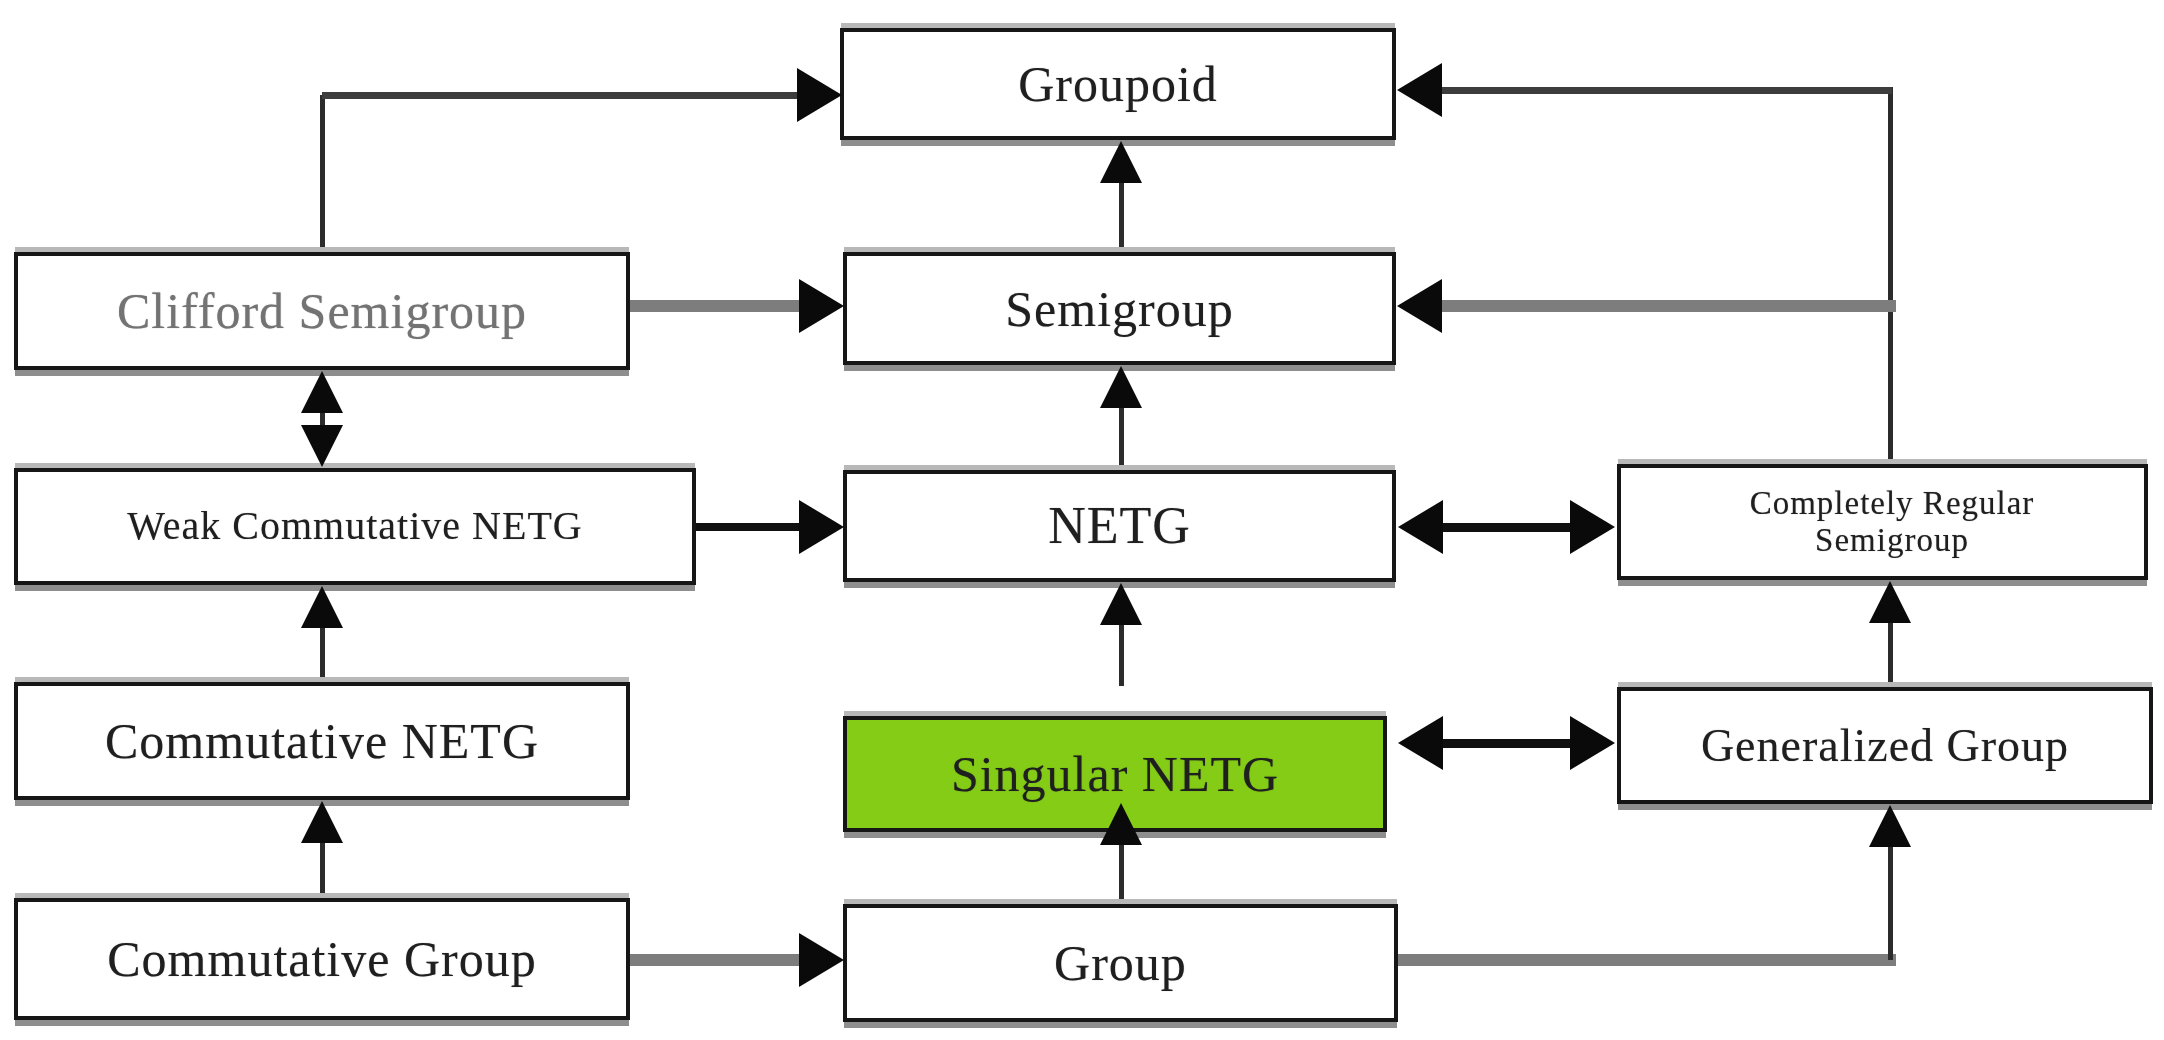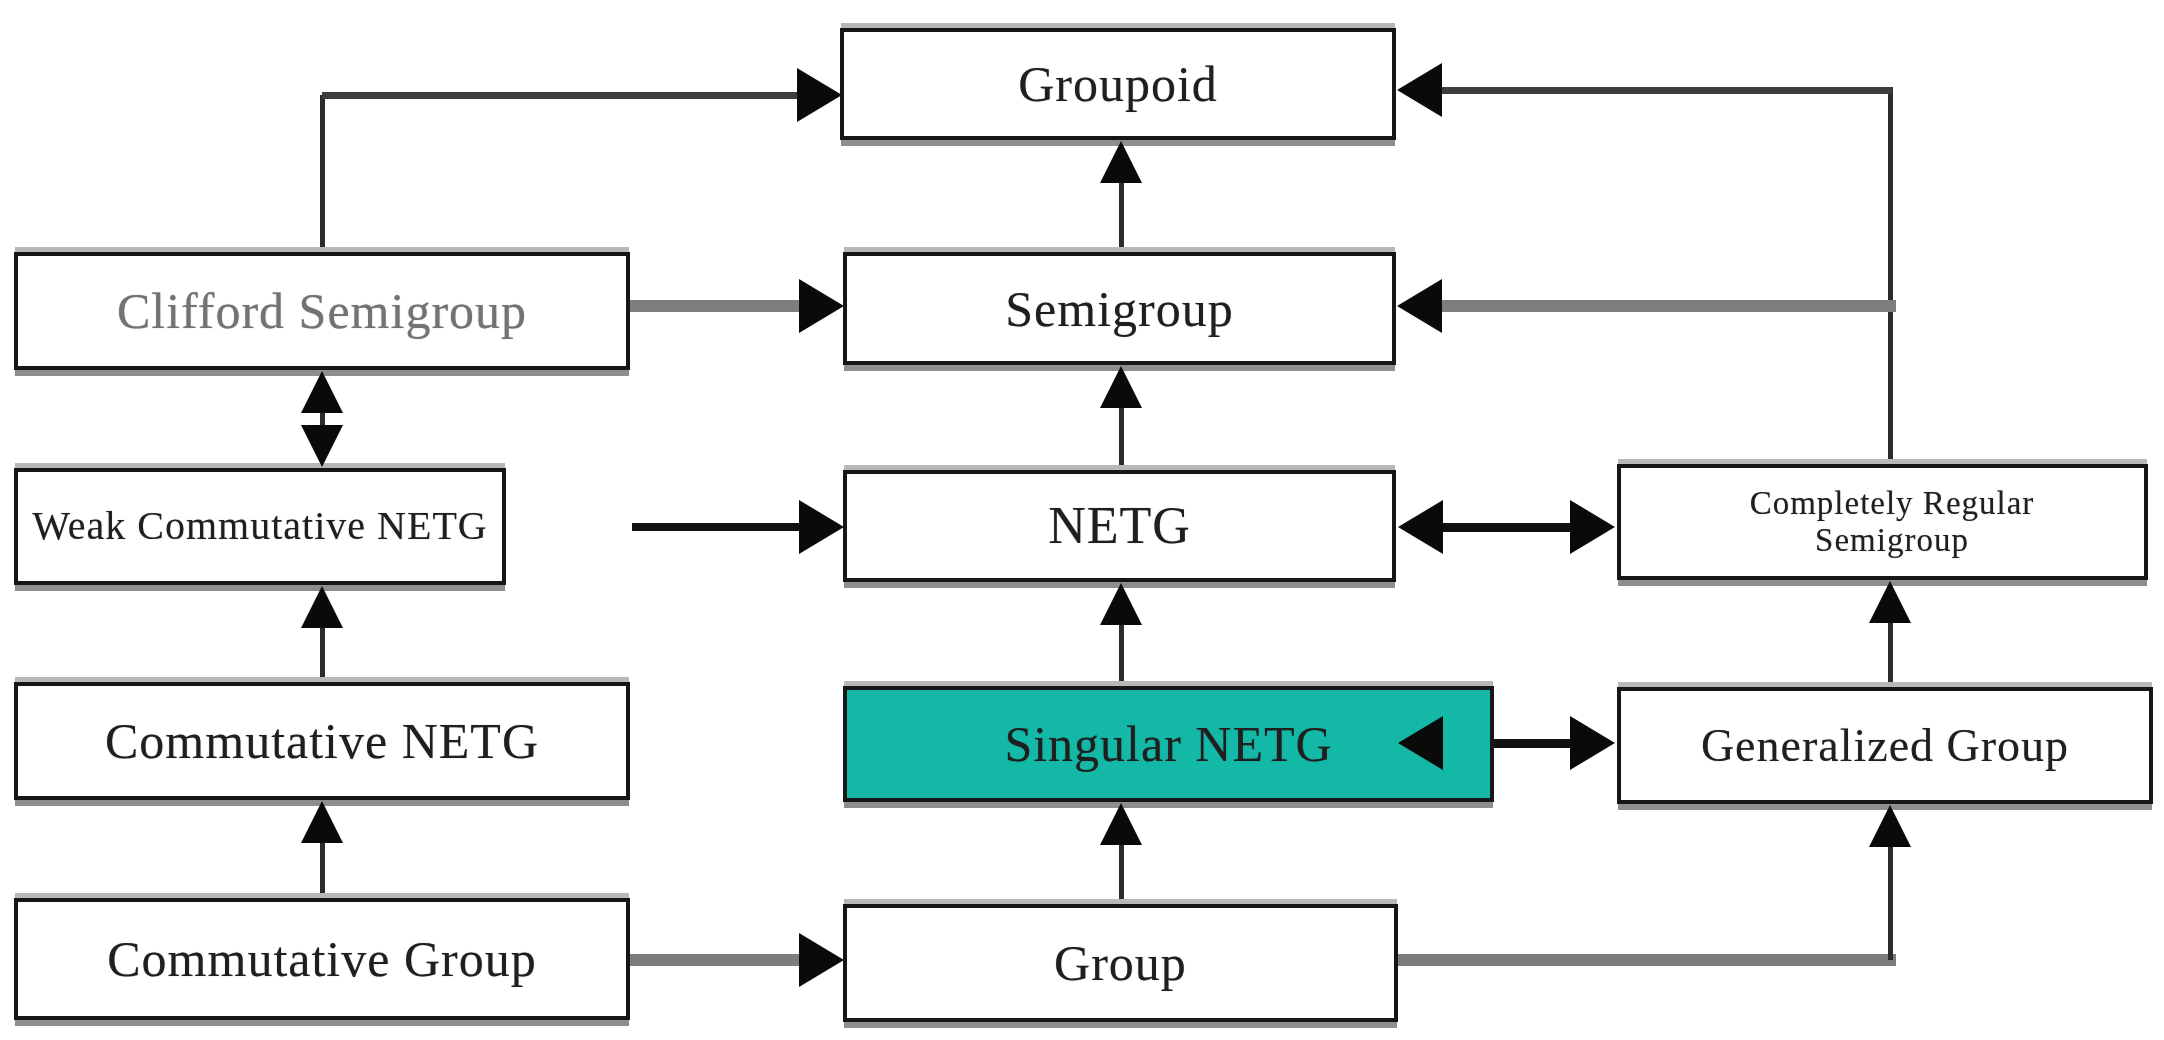--- a/index.html
+++ b/index.html
@@ -53,34 +53,34 @@
 <div id="canvas" style="width: 2164px; height: 1040px; background: rgb(255, 255, 255);">
     <div class="node" style="left: 840px; top: 28px; width: 556px; height: 112px; font-size: 50px; border-color: rgb(22, 22, 22); background: rgb(255, 255, 255); color: rgb(31, 31, 31);">
       <span>Groupoid</span>
     </div>
     <div class="node" style="left: 14px; top: 252px; width: 616px; height: 118px; font-size: 50px; border-color: rgb(22, 22, 22); background: rgb(255, 255, 255); color: #737373;">
       <span>Clifford Semigroup</span>
     </div>
     <div class="node" style="left: 843px; top: 252px; width: 553px; height: 113px; font-size: 50px; border-color: rgb(22, 22, 22); background: rgb(255, 255, 255); color: rgb(31, 31, 31);">
       <span>Semigroup</span>
     </div>
-    <div class="node" style="left: 14px; top: 468px; width: 492px; height: 117px; font-size: 40px; border-color: rgb(22, 22, 22); background: rgb(255, 255, 255); color: rgb(31, 31, 31);">
+    <div class="node" style="left: 14px; top: 468px; width: 682px; height: 117px; font-size: 40px; border-color: rgb(22, 22, 22); background: rgb(255, 255, 255); color: rgb(31, 31, 31);">
       <span>Weak Commutative NETG</span>
     </div>
     <div class="node" style="left: 843px; top: 470px; width: 553px; height: 112px; font-size: 52px; border-color: rgb(22, 22, 22); background: rgb(255, 255, 255); color: rgb(31, 31, 31);">
       <span>NETG</span>
     </div>
     <div class="node" style="left: 1617px; top: 464px; width: 531px; height: 116px; font-size: 33px; border-color: rgb(22, 22, 22); background: rgb(255, 255, 255); color: rgb(31, 31, 31); padding-left: 19px;">
       <span>Completely Regular</span>
       <span>Semigroup</span>
     </div>
     <div class="node" style="left: 14px; top: 682px; width: 616px; height: 118px; font-size: 50px; border-color: rgb(22, 22, 22); background: rgb(255, 255, 255); color: rgb(31, 31, 31);">
       <span>Commutative NETG</span>
     </div>
-    <div class="node" style="left: 843px; top: 686px; width: 651px; height: 116px; font-size: 50px; border-color: rgb(22, 22, 22); background: #14b8a6; color: rgb(31, 31, 31);">
+    <div class="node" style="left: 843px; top: 716px; width: 544px; height: 116px; font-size: 50px; border-color: rgb(22, 22, 22); background: #84cc16; color: rgb(31, 31, 31);">
       <span>Singular NETG</span>
     </div>
     <div class="node" style="left: 1617px; top: 687px; width: 536px; height: 117px; font-size: 46px; border-color: rgb(22, 22, 22); background: rgb(255, 255, 255); color: rgb(31, 31, 31);">
       <span>Generalized Group</span>
     </div>
     <div class="node" style="left: 14px; top: 898px; width: 616px; height: 122px; font-size: 50px; border-color: rgb(22, 22, 22); background: rgb(255, 255, 255); color: rgb(31, 31, 31);">
       <span>Commutative Group</span>
     </div>
     <div class="node" style="left: 843px; top: 904px; width: 555px; height: 118px; font-size: 50px; border-color: rgb(22, 22, 22); background: rgb(255, 255, 255); color: rgb(31, 31, 31);">
       <span>Group</span>

